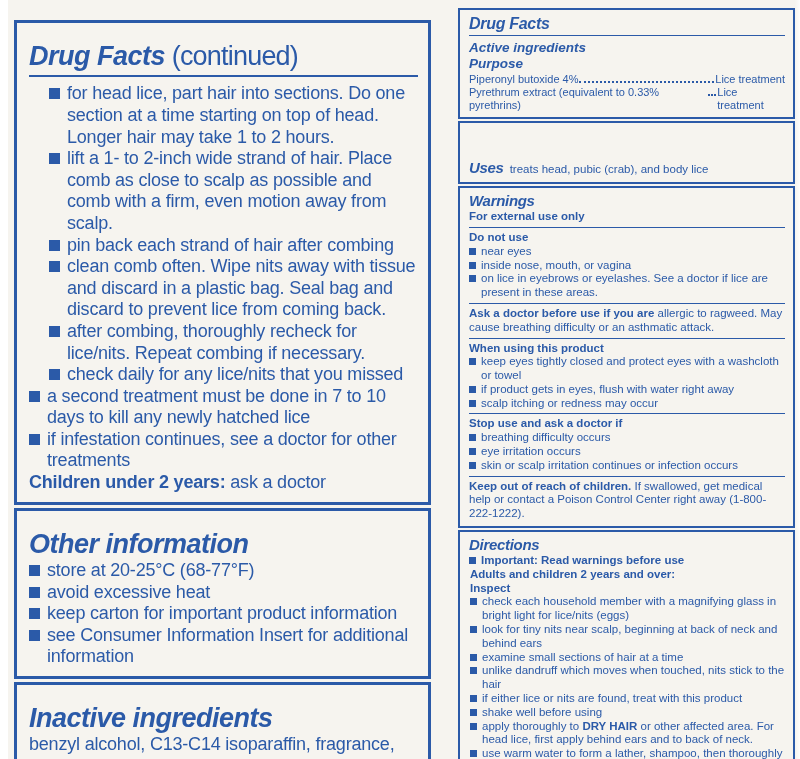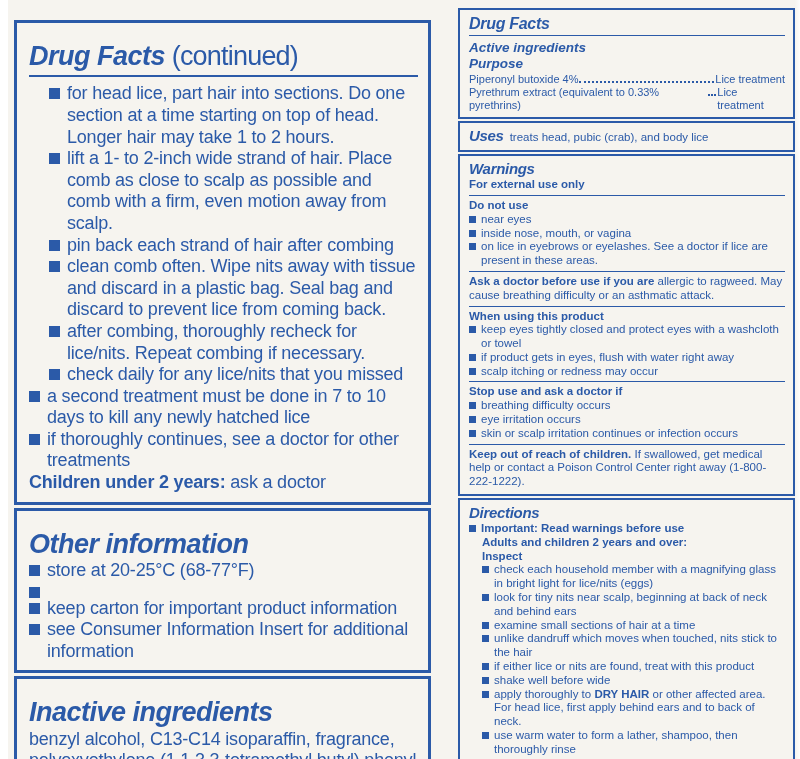--- a/index.html
+++ b/index.html
@@ -33,23 +33,23 @@
   .panel-right .box{border-width:2px;font-size:11.5px;line-height:1.2;padding:4px 8px 5px 9px;}
   .panel-right .sq{width:7px;height:7px;margin:3px 5px 0 0;}
   .h-df{font-size:16px;font-style:italic;font-weight:700;letter-spacing:-.3px;}
   .h-sec{font-size:15px;font-style:italic;font-weight:700;letter-spacing:-.3px;}
   .h-ing{font-size:13.5px;font-style:italic;font-weight:700;}
   .thin{border-top:1px solid var(--blue);margin:2px 0 4px 0;}
   .thinrule{border-top:1.5px solid var(--blue);margin:3px 0;}
   .ing-head{display:flex;justify-content:space-between;align-items:baseline;margin-top:2px;flex-direction:column;}
   .ing-row{display:flex;align-items:baseline;font-size:11px;}
   .leader{flex:1;border-bottom:2px dotted var(--blue);margin:0 1px 3px 1px;min-width:8px;}
-  .uses-line{display:flex;align-items:baseline;}
+  .uses-line{display:flex;align-items:baseline;margin-top:32px;}
   .uses-line .h-sec{margin-right:6px;}
-  .ind{margin-left:13px;}
+  .ind{margin-left:1px;}
   .dirbox{position:relative;}
 </style>
 </head>
 <body>
 
 <div class="panel-left">
 
   <div class="box">
     <div>
       <span class="h-big">Drug Facts</span><span class="h-big h-cont"> (continued)</span>
@@ -79,36 +79,37 @@
     <div class="li lvl2">
         <span class="sq"></span>
         <span>check daily for any lice/nits that you missed</span>
       </div>
     <div class="li">
         <span class="sq"></span>
         <span>a second treatment must be done in 7 to 10 days to kill any newly hatched lice</span>
       </div>
     <div class="li">
         <span class="sq"></span>
-        <span>if thoroughly continues, see a doctor for other treatments</span>
+        <span>if infestation continues, see a doctor for other treatments</span>
       </div>
 
     <div>
       <span class="bold">Children under 2 years: </span><span>ask a doctor</span>
     </div>
   </div>
 
   <div class="box">
     <div class="h-big">Other information</div>
     <div class="li">
         <span class="sq"></span>
         <span>store at 20-25°C (68-77°F)</span>
       </div>
     <div class="li">
         <span class="sq"></span>
+        <span>avoid excessive heat</span>
       </div>
     <div class="li">
         <span class="sq"></span>
         <span>keep carton for important product information</span>
       </div>
     <div class="li">
         <span class="sq"></span>
         <span>see Consumer Information Insert for additional information</span>
       </div>
   </div>
@@ -234,21 +235,21 @@
         <span class="sq"></span>
         <span>unlike dandruff which moves when touched, nits stick to the hair</span>
       </div>
     <div class="li ind">
         <span class="sq"></span>
         <span>if either lice or nits are found, treat with this product</span>
       </div>
 
     <div class="li ind">
         <span class="sq"></span>
-        <span>shake well before wide</span>
+        <span>shake well before using</span>
       </div>
     <div class="li ind">
         <span class="sq"></span>
         <span><span>apply thoroughly to </span><span class="bold">DRY HAIR</span><span> or other affected area. For head lice, first apply behind ears and to back of neck.</span></span>
       </div>
     <div class="li ind">
         <span class="sq"></span>
         <span>use warm water to form a lather, shampoo, then thoroughly rinse</span>
       </div>
 

